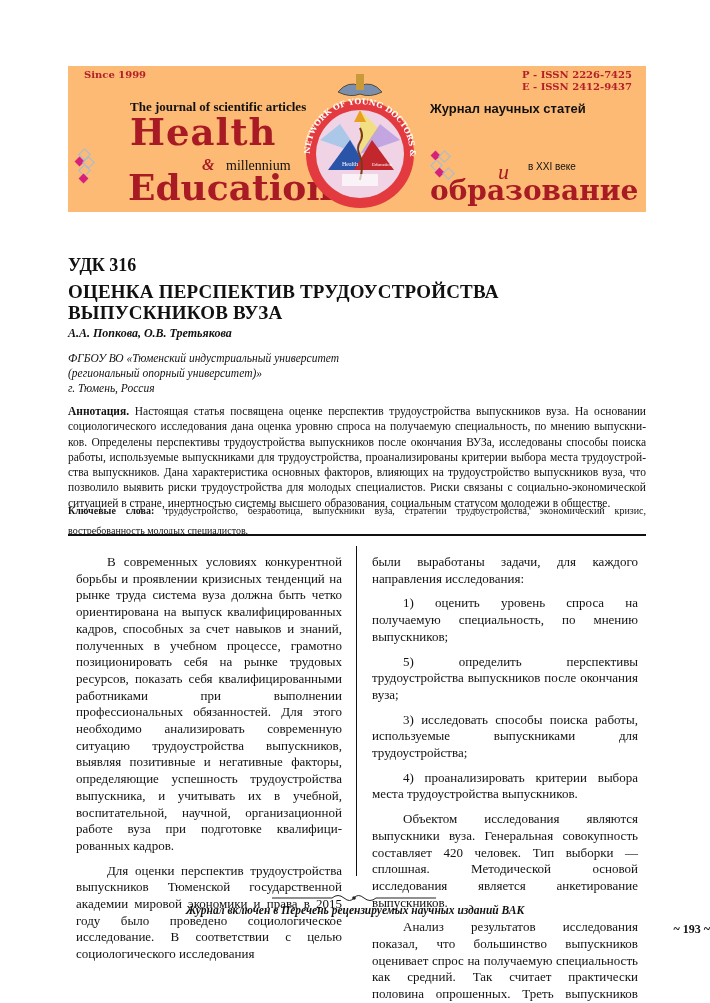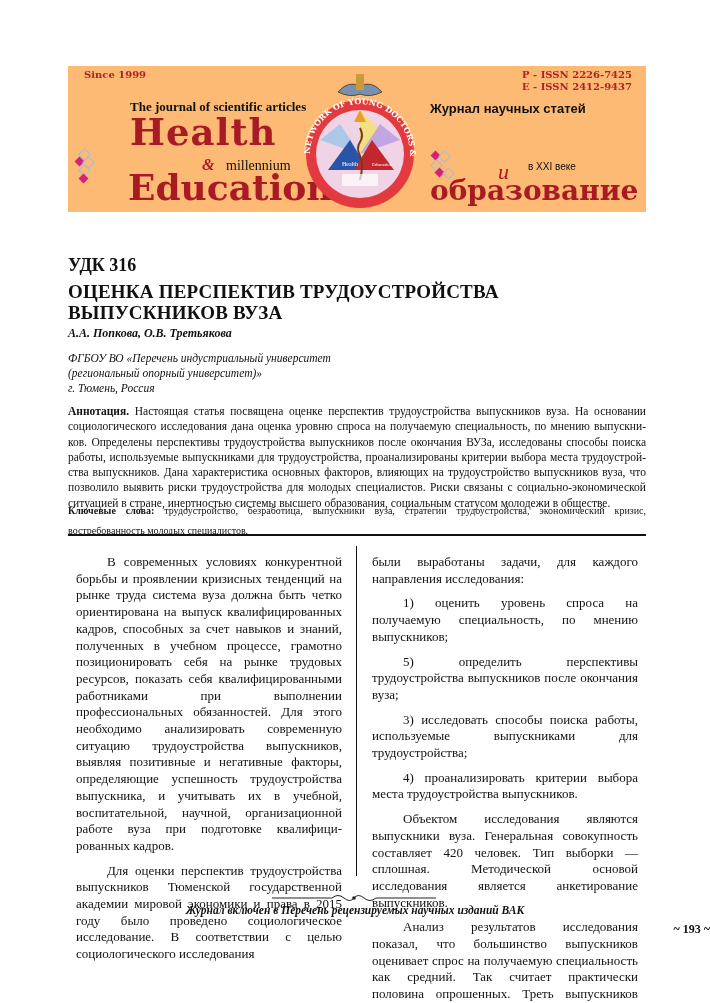--- a/index.html
+++ b/index.html
@@ -125,21 +125,21 @@
   <div class="obraz">образование</div>
 </div>
 
 <div class="udk">УДК 316</div>
 <div class="title">
   <div>ОЦЕНКА ПЕРСПЕКТИВ ТРУДОУСТРОЙСТВА</div>
   <div>ВЫПУСКНИКОВ ВУЗА</div>
 </div>
 <div class="authors">А.А. Попкова, О.В. Третьякова</div>
 <div class="affil">
-  <div>ФГБОУ ВО «Перечень индустриальный университет</div>
+  <div>ФГБОУ ВО «Тюменский индустриальный университет</div>
   <div>(региональный опорный университет)»</div>
   <div>г. Тюмень, Россия</div>
 </div>
 
 <div class="abstract">
   <b>Аннотация.</b><span> Настоящая статья посвящена оценке перспектив трудоустройства выпускников вуза. На основании социологического исследования дана оценка уровню спроса на получаемую специальность, по мнению выпускни­ков. Определены перспективы трудоустройства выпускников после окончания ВУЗа, исследованы способы поиска работы, используемые выпускниками для трудоустройства, проанализированы критерии выбора места трудоустрой­ства выпускников. Дана характеристика основных факторов, влияющих на трудоустройство выпускников вуза, что позволило выявить риски трудоустройства для молодых специалистов. Риски связаны с социально-экономической ситуацией в стране, инертностью системы высшего образования, социальным статусом молодежи в обществе.</span>
 </div>
 <div class="keywords">
   <b>Ключевые слова:</b><span> трудоустройство, безработица, выпускники вуза, стратегии трудоустройства, экономический кризис, востребованность молодых специалистов.</span>
 </div>

